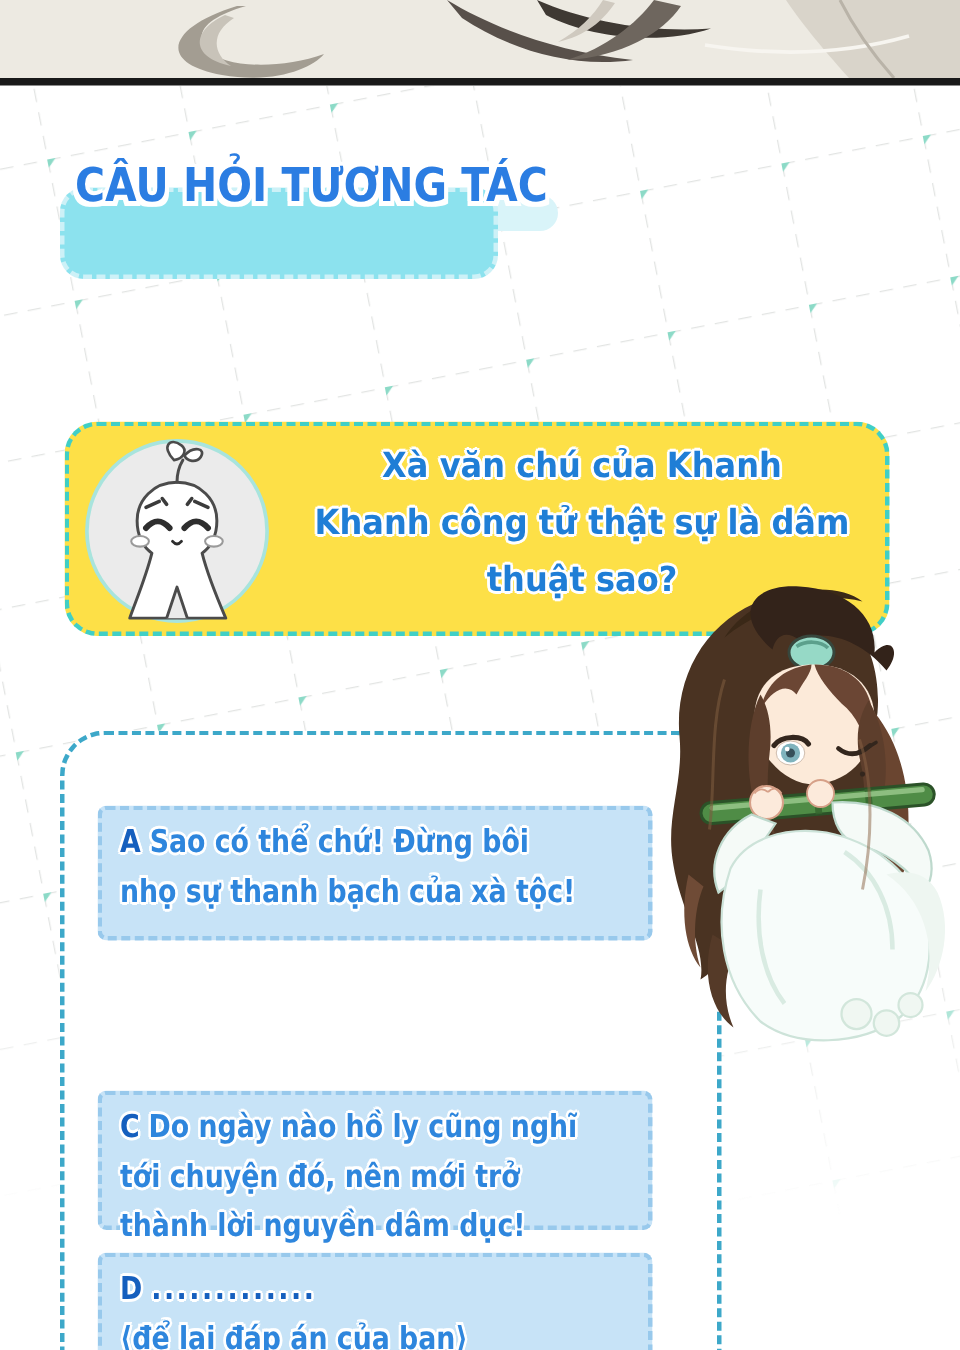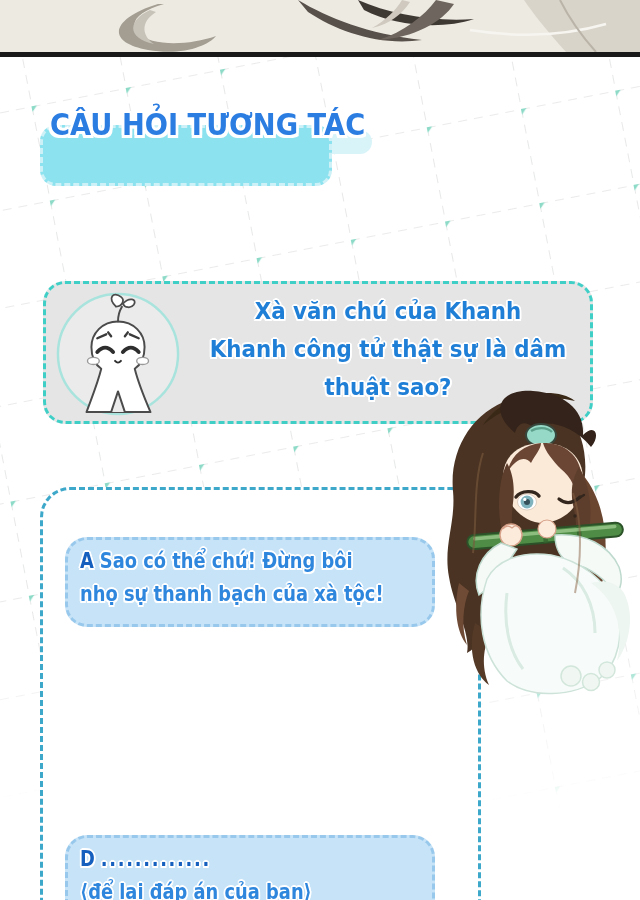--- a/index.html
+++ b/index.html
@@ -31,36 +31,36 @@
       1.5px 1.5px 0 #fff,-1.5px 1.5px 0 #fff,1.5px -1.5px 0 #fff,-1.5px -1.5px 0 #fff;
   }
   .outl-big{
     text-shadow:3px 0 0 #fff,-3px 0 0 #fff,0 3px 0 #fff,0 -3px 0 #fff,
       2px 2px 0 #fff,-2px 2px 0 #fff,2px -2px 0 #fff,-2px -2px 0 #fff,
       3px 3px 0 #fff,-3px 3px 0 #fff;
   }
   
   .question-card{
     position:absolute;left:43px;top:281px;width:550px;height:143px;z-index:2;
-    background:#e5e5e5;border:3px dashed #40cfc6;border-radius:22px;box-sizing:border-box;
+    background:#fde047;border:3px dashed #40cfc6;border-radius:22px;box-sizing:border-box;
   }
   .mascot{position:absolute;left:8px;top:6px;width:128px;height:128px;}
   .q-text{
     position:absolute;left:146px;top:8px;width:392px;text-align:center;
     color:#1f7ed6;font-weight:bold;font-size:23px;line-height:38px;
     transform:scaleX(.93);transform-origin:center top;
   }
   
   .options-panel{
     position:absolute;left:40px;top:487px;width:441px;height:460px;z-index:1;
     background:#ffffff;border:3px dashed #3da8c9;border-radius:30px;box-sizing:border-box;
   }
   .bubble{
     position:absolute;left:22px;width:370px;box-sizing:border-box;
-    background:#c7e3f7;border:3px dashed #98c9ec;border-radius:22px;
+    background:#c7e3f7;border:3px dashed #98c9ec;border-radius:6px;
     padding:5px 20px 0 12px;
     font-size:21px;font-weight:bold;color:#2e86dd;line-height:33px;overflow:visible;
   }
   .bubble-a{top:47px;height:90px;}
   .bubble-b{top:146px;height:86px;}
   .bubble-c{top:237px;height:93px;}
   .bubble-d{top:345px;height:96px;}
   .opt-inner{width:112%;transform:scaleX(.85);transform-origin:left top;}
   .opt-letter{color:#155fbe;padding-right:7px;}
   .opt-dots{letter-spacing:2px;color:#155fbe;}
@@ -128,20 +128,25 @@
 
   <div class="options-panel">
 
     <div class="bubble bubble-a">
       <div class="opt-inner">
         <span class="opt-letter outl">A</span><span class="outl">Sao có thể chứ! Đừng bôi nhọ sự thanh bạch của xà tộc!</span>
       </div>
     </div>
 
 
+    <div class="bubble bubble-c">
+      <div class="opt-inner">
+        <span class="opt-letter outl">C</span><span class="outl">Do ngày nào hồ ly cũng nghĩ tới chuyện đó, nên mới trở thành lời nguyền dâm dục!</span>
+      </div>
+    </div>
 
     <div class="bubble bubble-d">
       <div class="opt-inner">
         <span class="opt-letter outl">D</span><span class="opt-dots outl">.............</span>
         <span class="opt-note outl">⟨để lại đáp án của bạn⟩</span>
       </div>
     </div>
 
   </div>
 

